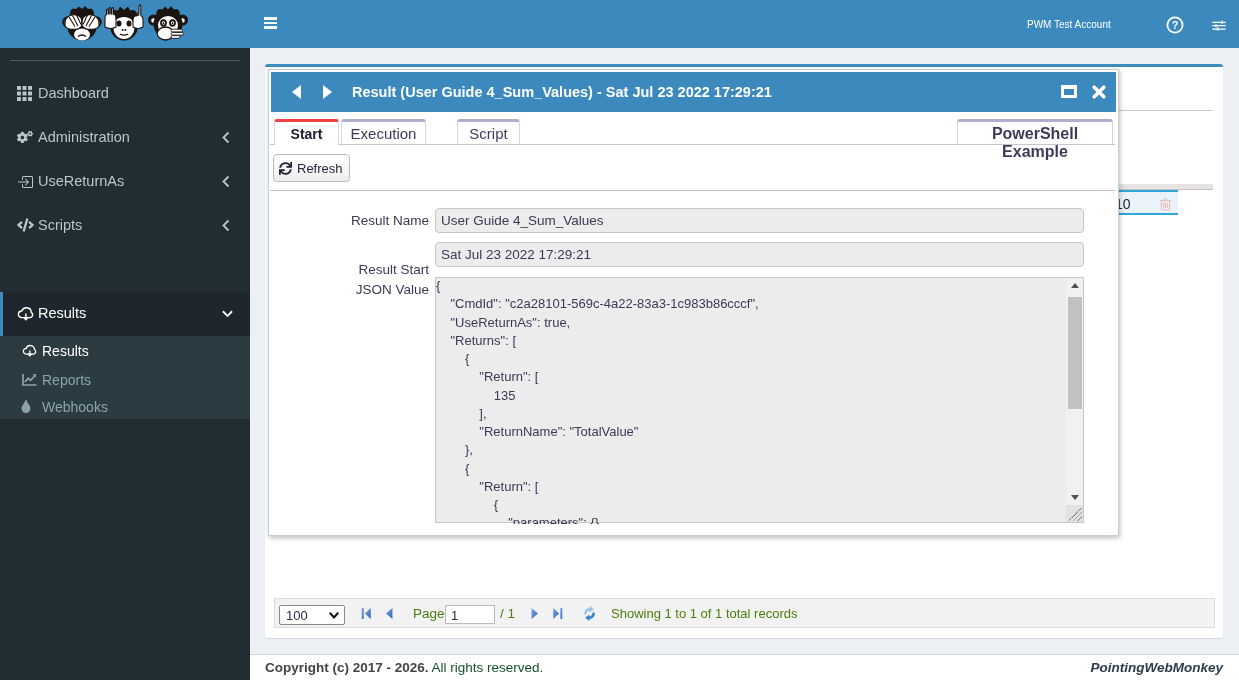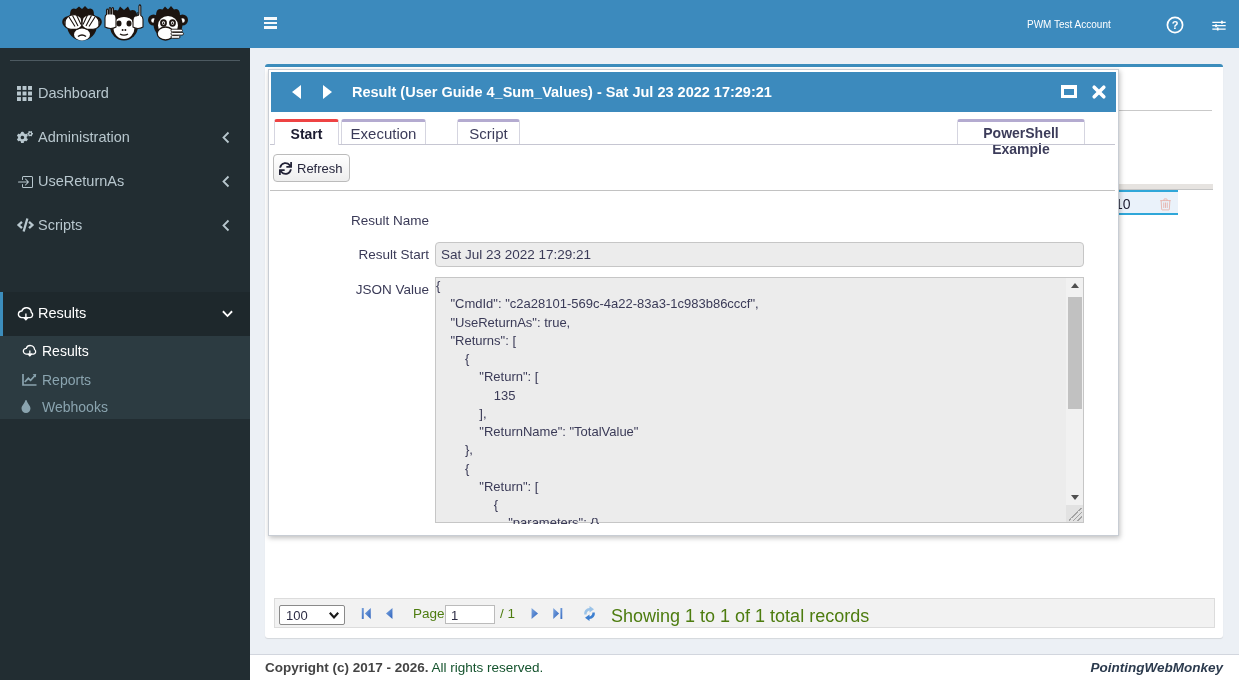--- a/index.html
+++ b/index.html
@@ -253,34 +253,35 @@
   </div>
   <div class="tab" style="left:5px; width:65px; border-top:3px solid #ee4343; height:26px; top:49px; font-weight:bold; z-index:3; color:#1b1b30; font-size:14px;">
       <div class="tt" style="margin-top:4px;">Start</div>
     </div>
   <div class="tab" style="left:72px; width:85px; border-top:3px solid #b4abd0;">
       <div class="tt">Execution</div>
     </div>
   <div class="tab" style="left:160px; width:63px; border-top:3px solid #b4abd0;margin-left:28px;">
       <div class="tt">Script</div>
     </div>
-  <div class="tab" style="left:688px; width:128px; border-top:3px solid #b4abd0; font-weight:bold; font-size:14px;">
+  <div class="tab" style="left:688px; width:156px; border-top:3px solid #b4abd0; font-weight:bold; font-size:16px;">
       <div class="tt">PowerShell Example</div>
     </div>
   <div id="tabline"></div>
   <div id="btn-refresh">
     <svg width="13" height="13" viewBox="0 0 512 512" fill="#222236">
         <path d="M440.65 12.57l4 82.77A247.16 247.16 0 0 0 255.83 8C134.73 8 33.91 94.92 12.29 209.82A12 12 0 0 0 24.09 224h49.05a12 12 0 0 0 11.67-9.26 175.91 175.91 0 0 1 317-56.94l-101.46-4.86a12 12 0 0 0-12.57 12v47.41a12 12 0 0 0 12 12H500a12 12 0 0 0 12-12V12a12 12 0 0 0-12-12h-47.37a12 12 0 0 0-11.98 12.57zM255.83 432a175.61 175.61 0 0 1-146-77.8l101.8 4.87a12 12 0 0 0 12.57-12v-47.4a12 12 0 0 0-12-12H12a12 12 0 0 0-12 12V500a12 12 0 0 0 12 12h47.35a12 12 0 0 0 12-12.6l-4.15-82.57A247.17 247.17 0 0 0 255.83 504c121.11 0 221.93-86.92 243.55-201.82a12 12 0 0 0-11.8-14.18h-49.05a12 12 0 0 0-11.67 9.26A175.86 175.86 0 0 1 255.83 432z"></path>
       </svg>
     <span>Refresh</span>
   </div>
   <div id="mhr"></div>
 
   <div class="flabel" style="left:40px; top:143px;">Result Name</div>
-  <div class="flabel" style="left:40px; top:177px;">Result Start</div>
+  <div class="finput" style="top:138px;">User Guide 4_Sum_Values</div>
+  <div class="flabel" style="left:40px; top:192px;">Result Start</div>
   <div class="finput" style="top:172px;">Sat Jul 23 2022 17:29:21</div>
   <div class="flabel" style="left:40px; top:212px;">JSON Value</div>
   <div id="jsonbox">
     <div id="jsontext">{
     "CmdId": "c2a28101-569c-4a22-83a3-1c983b86cccf",
     "UseReturnAs": true,
     "Returns": [
         {
             "Return": [
                 135
@@ -332,19 +333,19 @@
       <path d="M0.5 1.2 L8 7.5 L0.5 13.8 Z" fill="url(#bg1)"></path>
     </svg>
   <svg style="left:277.5px; top:8px;" width="10" height="13" viewBox="0 0 11 15">
       <path d="M0 1.2 L6.8 7.5 L0 13.8 Z" fill="url(#bg1)"></path>
       <rect x="8.2" y="1.2" width="2.2" height="12.6" fill="url(#bg1)"></rect>
     </svg>
   <svg style="left:306px; top:6px;" width="17" height="17" viewBox="0 0 17 17">
     <path d="M3.2 9.5 A5.5 5.5 0 0 1 8.5 3 L8.5 1 L13 4.2 L8.5 7.4 L8.5 5.5 A4 4 0 0 0 5.6 9.5 Z" fill="#9bc3e8"></path>
     <path d="M13.8 7.5 A5.5 5.5 0 0 1 8.5 14 L8.5 16 L4 12.8 L8.5 9.6 L8.5 11.5 A4 4 0 0 0 11.4 7.5 Z" fill="#3d7fd0"></path>
   </svg>
-  <span class="ptext" style="left:336px; font-size:18px;">Showing 1 to 1 of 1 total records</span>
+  <span class="ptext" style="left:336px; font-size:13px;">Showing 1 to 1 of 1 total records</span>
 </div>
 
 <div class="abs" id="footer">
   <span class="left"><b>Copyright (c) 2017 - 2026.</b> <span style="color:#14532d;">All rights reserved.</span></span>
   <span class="right">PointingWebMonkey</span>
 </div>
 
 </body></html>

